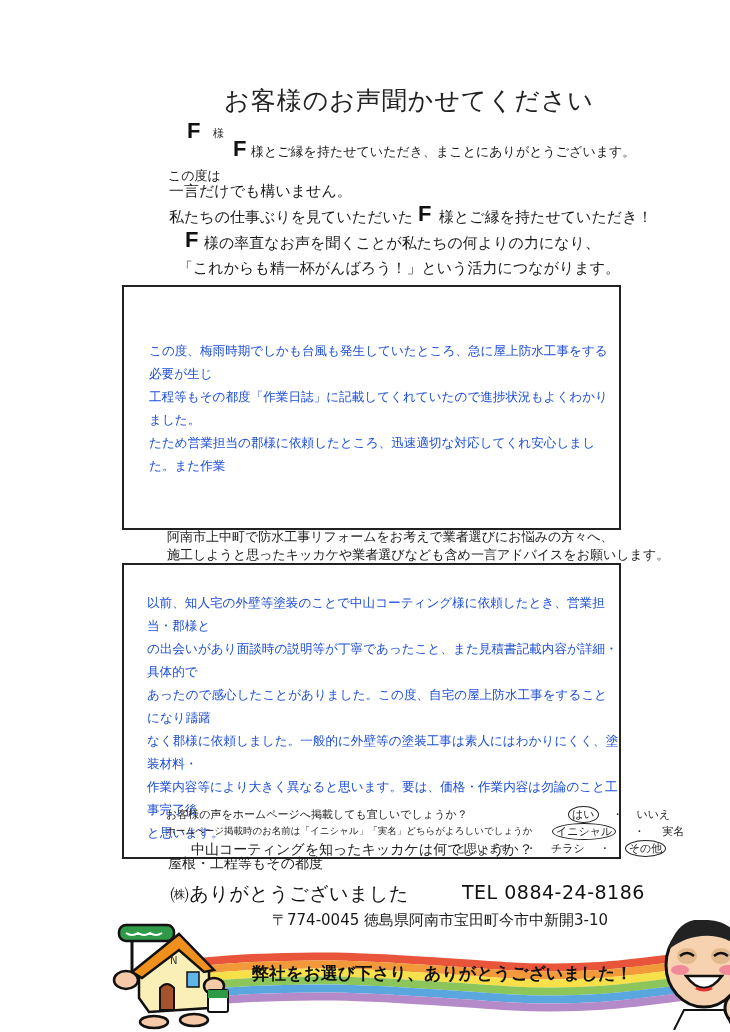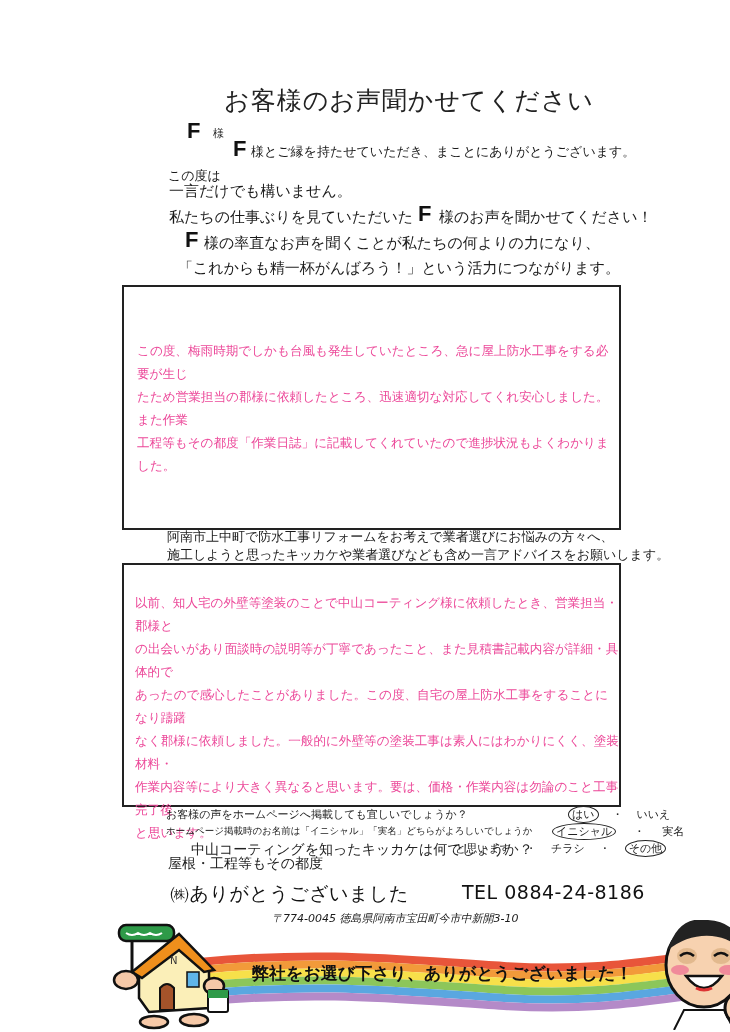--- a/index.html
+++ b/index.html
@@ -5,60 +5,60 @@
   html, body { margin:0; padding:0; background:#fff; }
   body { width:730px; height:1032px; position:relative; overflow:hidden;
          font-family:"DejaVu Sans", "Liberation Sans", sans-serif; color:#1a1a1a; }
   .abs { position:absolute; white-space:nowrap;padding-left:44px; }
   .title { left:0; width:730px; top:84px; text-align:center; font-size:25px; letter-spacing:1px; color:#222; }
   .bigF { font-family:"Liberation Sans", sans-serif; font-weight:bold; font-size:22px; color:#111; }
   .t13 { font-size:13px; }
   .t15 { font-size:15px; }
   .box { position:absolute; border:2px solid #222; box-sizing:border-box; }
   .serif { font-family:"DejaVu Serif", "Liberation Serif", serif; }
-  .box .body { position:absolute; font-size:12.6px; line-height:23px; color:#ec4899; }
+  .box .body { position:absolute; font-size:12.6px; line-height:23px; color:#1d4ed8;margin-left:12px; }
   .circle { display:inline-block; border:1.5px solid #222; border-radius:50%; padding:0 3px; }
   .q { font-size:10.5px; color:#222; }
   .shop { font-size:14px; }
   .company { font-size:19px; color:#111; letter-spacing:0.5px; }
-  .addr { font-size:11px;font-style:italic; }
+  .addr { font-size:15px; }
   .banner-text { font-weight:bold; font-size:17px; color:#111; }
 </style>
 </head>
 <body>
 
 <div class="abs title">お客様のお声聞かせてください</div>
 
 <div class="abs bigF" style="left:143px; top:118px;">F</div>
 <div class="abs" style="left:169px; top:126px; font-size:11px;">様</div>
 
 <div class="abs t13" style="left:124px; top:159px;margin-top:8px;">この度は</div>
 <div class="abs bigF" style="left:189px; top:136px;">F</div>
 <div class="abs t13" style="left:207px; top:143px;">様とご縁を持たせていただき、まことにありがとうございます。</div>
 
 <div class="abs t15" style="left:125px; top:182px;font-family:Liberation Mono, monospace;">一言だけでも構いません。</div>
 <div class="abs t15" style="left:125px; top:208px;">私たちの仕事ぶりを見ていただいた</div>
 <div class="abs bigF" style="left:374px; top:201px;">F</div>
-<div class="abs t15" style="left:395px; top:208px;">様のお声を聞かせてください！</div>
+<div class="abs t15" style="left:395px; top:208px;">様とご縁を持たせていただき！</div>
 <div class="abs bigF" style="left:141px; top:227px;">F</div>
 <div class="abs t15" style="left:160px; top:234px;">様の率直なお声を聞くことが私たちの何よりの力になり、</div>
 <div class="abs t15" style="left:134px; top:259px;">「これからも精一杯がんばろう！」という活力につながります。</div>
 
 <div class="box" style="left:122px; top:285px; width:499px; height:245px;">
   <div class="body serif" style="left:13px; top:52px;">
     <div>この度、梅雨時期でしかも台風も発生していたところ、急に屋上防水工事をする必要が生じ</div>
+    <div>工程等もその都度「作業日誌」に記載してくれていたので進捗状況もよくわかりました。</div>
     <div>たため営業担当の郡様に依頼したところ、迅速適切な対応してくれ安心しました。また作業</div>
-    <div>工程等もその都度「作業日誌」に記載してくれていたので進捗状況もよくわかりました。</div>
   </div>
 </div>
 
 <div class="abs t13" style="left:123px; top:528px;">阿南市上中町で防水工事リフォームをお考えで業者選びにお悩みの方々へ、</div>
 <div class="abs t13" style="left:123px; top:546px;">施工しようと思ったキッカケや業者選びなども含め一言アドバイスをお願いします。</div>
 
-<div class="box" style="left:122px; top:563px; width:499px; height:244px;">
+<div class="box" style="left:122px; top:563px; width:499px; height:296px;">
   <div class="body serif" style="left:11px; top:26px;">
     <div>以前、知人宅の外壁等塗装のことで中山コーティング様に依頼したとき、営業担当・郡様と</div>
     <div>の出会いがあり面談時の説明等が丁寧であったこと、また見積書記載内容が詳細・具体的で</div>
     <div>あったので感心したことがありました。この度、自宅の屋上防水工事をすることになり躊躇</div>
     <div>なく郡様に依頼しました。一般的に外壁等の塗装工事は素人にはわかりにくく、塗装材料・</div>
     <div>作業内容等により大きく異なると思います。要は、価格・作業内容は勿論のこと工事完了後</div>
     <div>と思います。</div>
   </div>
 </div>
 

